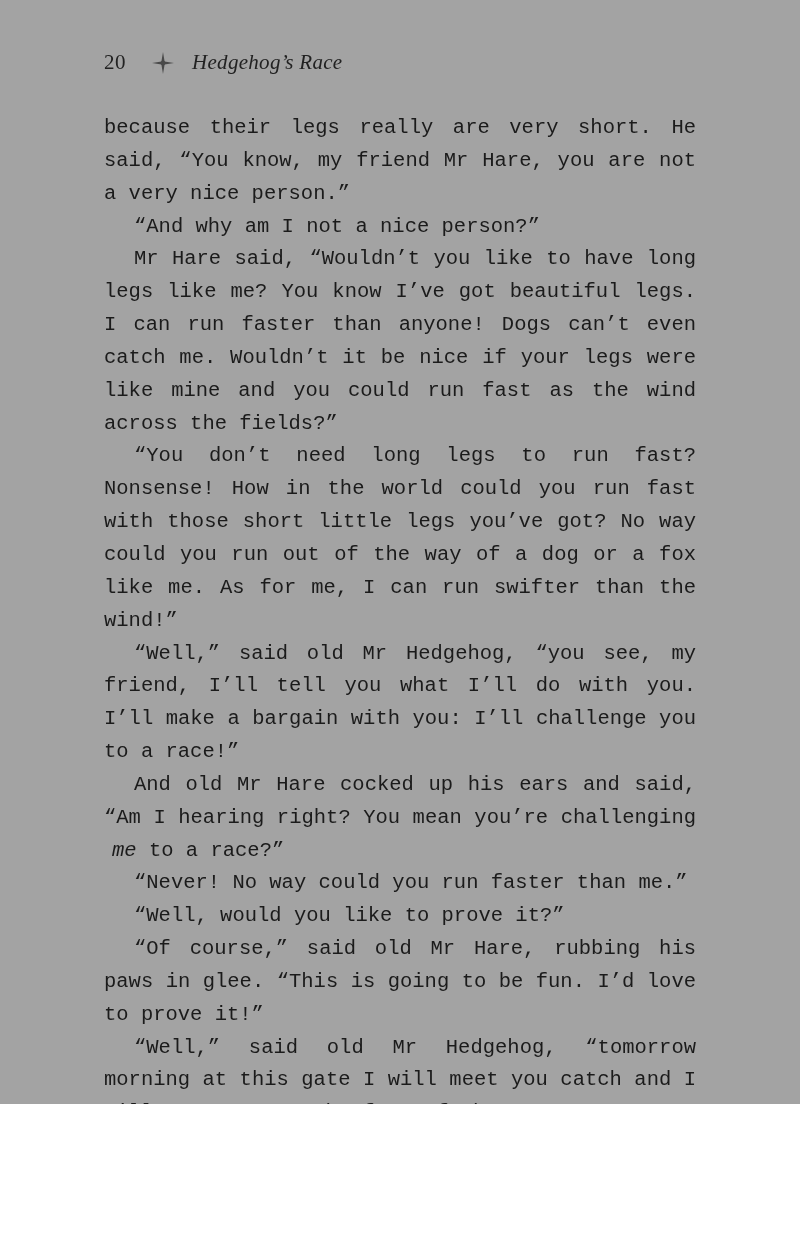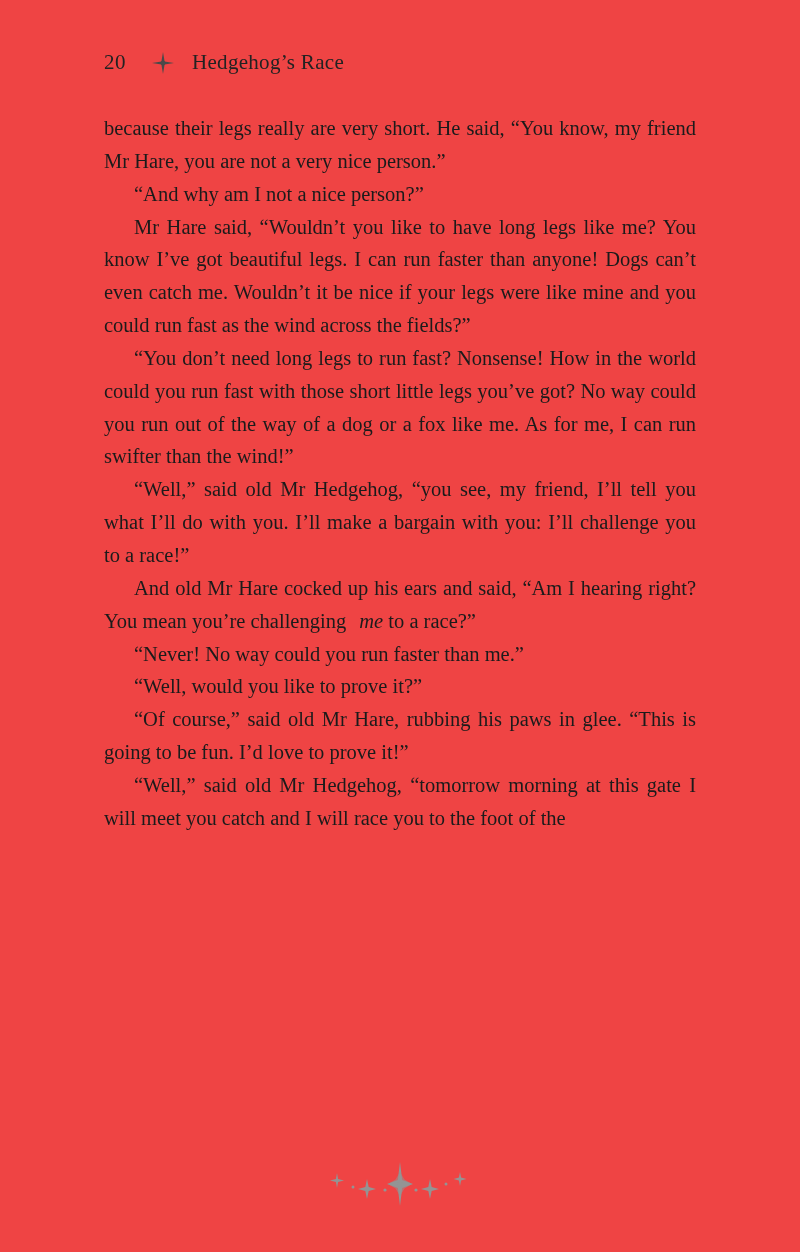--- a/index.html
+++ b/index.html
@@ -1,45 +1,46 @@
 <!DOCTYPE html>
 <html><head>
 <meta charset="utf-8">
 <style>
   * { margin: 0; padding: 0; box-sizing: border-box; }
   html, body { background: #ffffff; }
   .page {
     position: relative;
     width: 800px;
-    height: 1252px;
-    background: #ef4444;
+    height: 1104px;
+    background: #a3a3a3;
     overflow: hidden;
     font-family: "Liberation Serif", serif;
     color: #1b1b1b;
   }
   .header {
     position: absolute;
     top: 50px;
     left: 104px;
     display: flex;
     align-items: center;
     font-size: 21px;
     color: #222222;
   }
   .pagenum { letter-spacing: 0.5px; }
   .hstar { margin: 0 18px 0 26px; display: inline-flex; align-items: center; }
-  .runhead { letter-spacing: 0.3px; }
+  .runhead { font-style: italic; letter-spacing: 0.3px; }
   .body {
     position: absolute;
     top: 112px;
     left: 104px;
     width: 592px;
     font-size: 20.5px;
     line-height: 32.85px;
     text-align: justify;
+    font-family: Liberation Mono, monospace;
   }
   .para { text-align: justify; }
   .para.indent { text-indent: 30px; }
   .italic { font-style: italic; margin-left: 8px; }
   .footer {
     position: absolute;
     left: 0;
     top: 1160px;
     width: 800px;
     display: flex;

